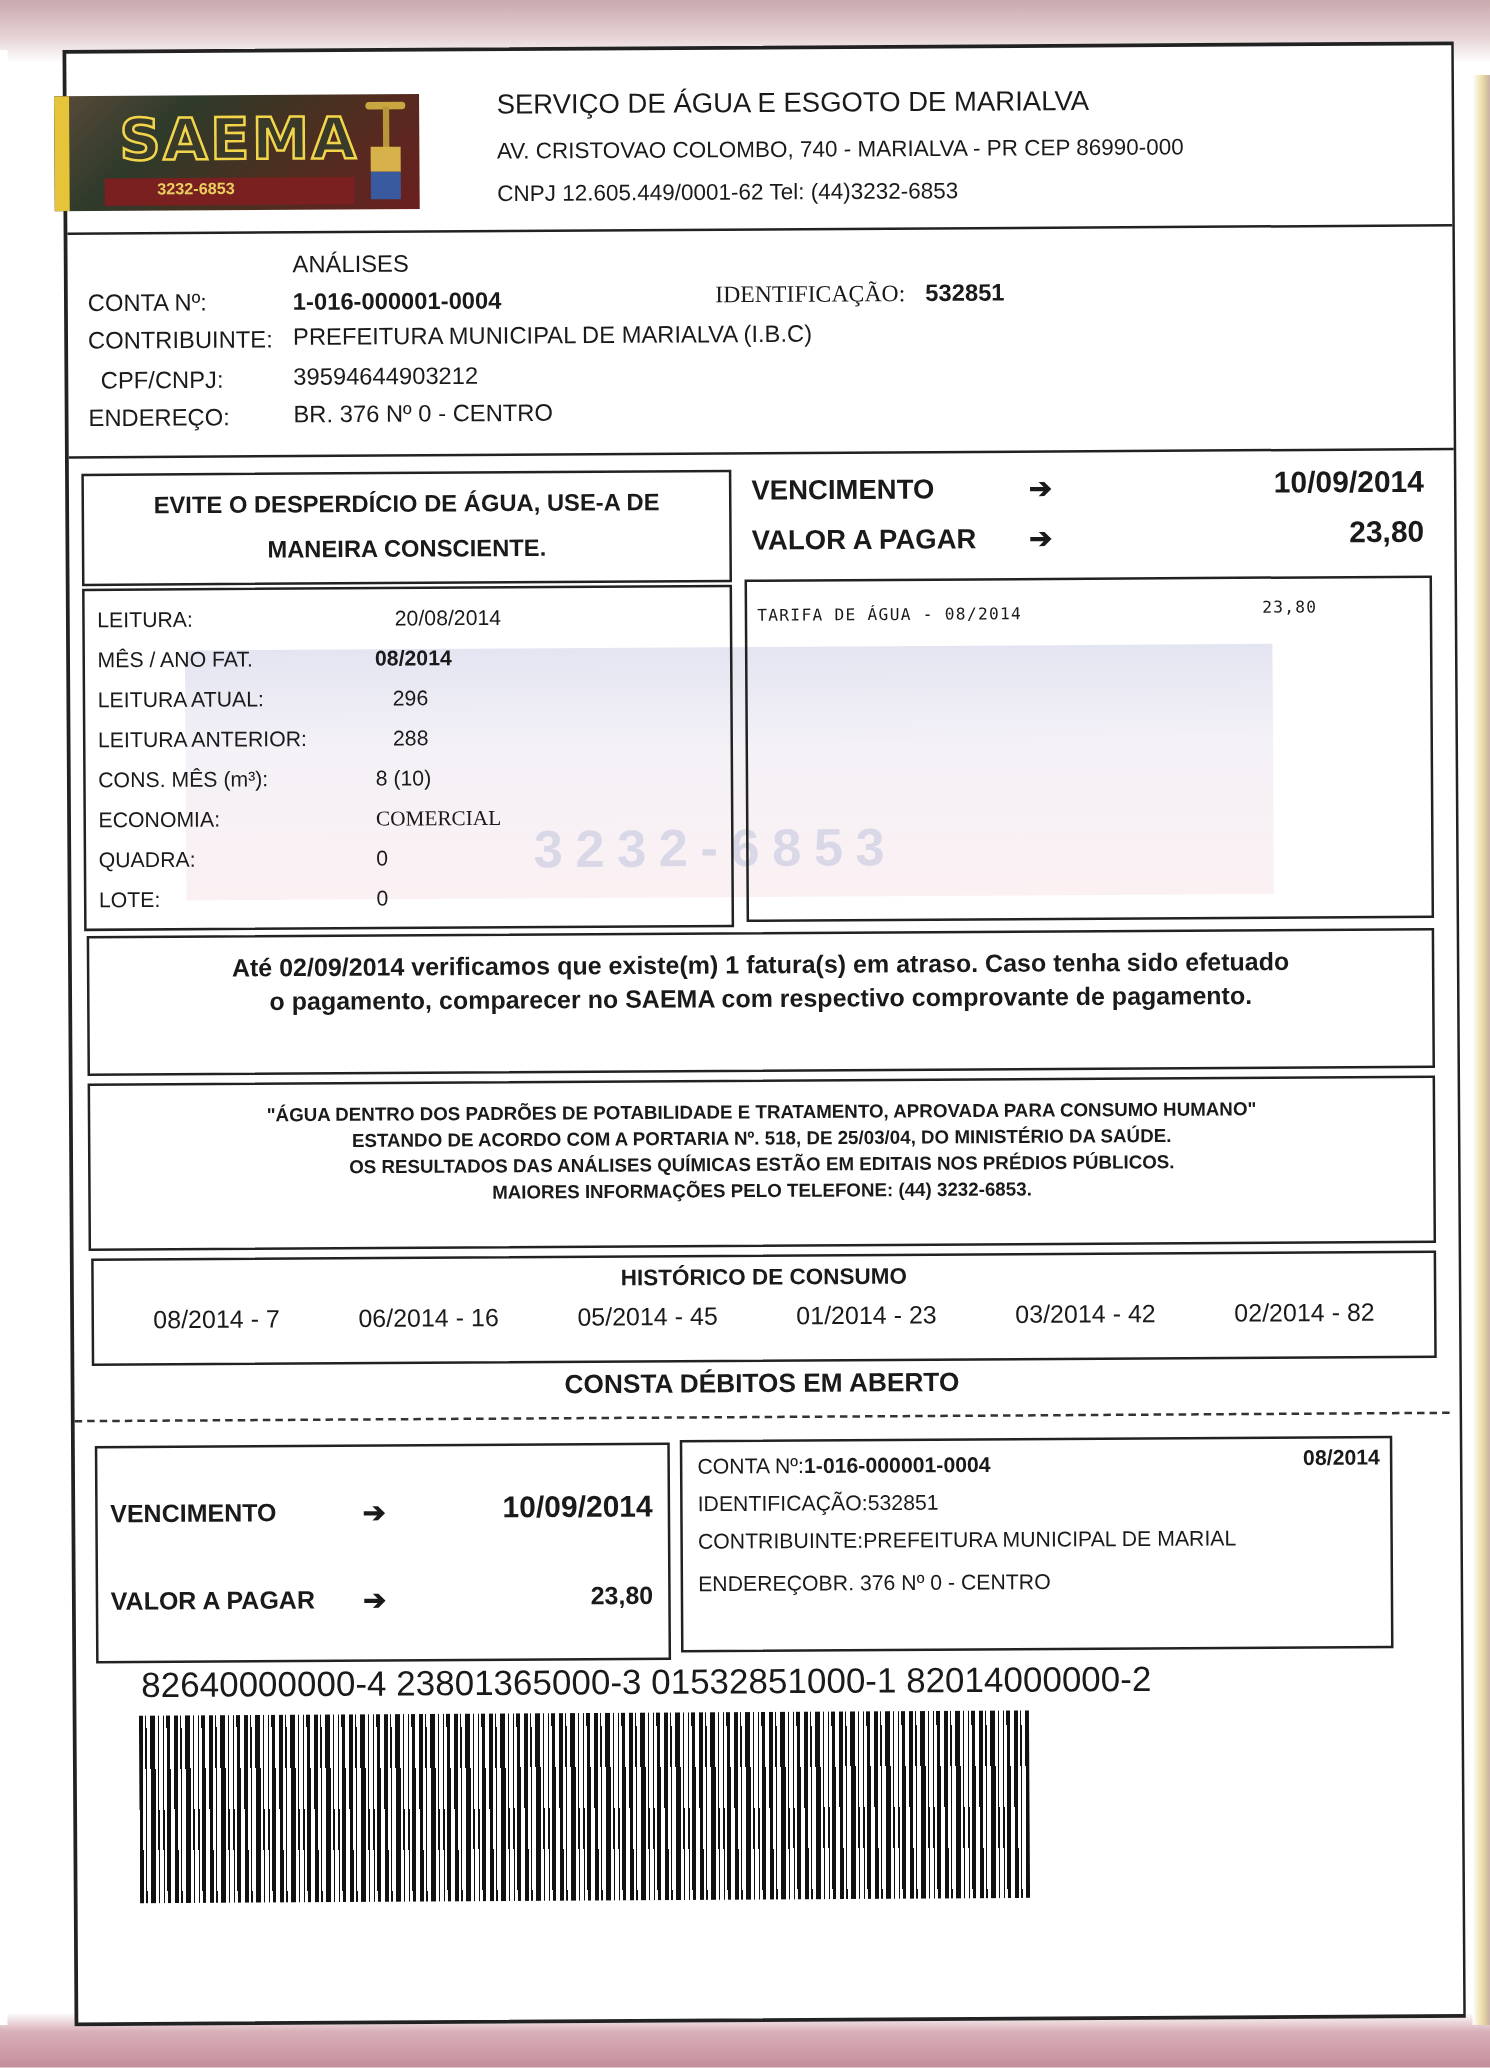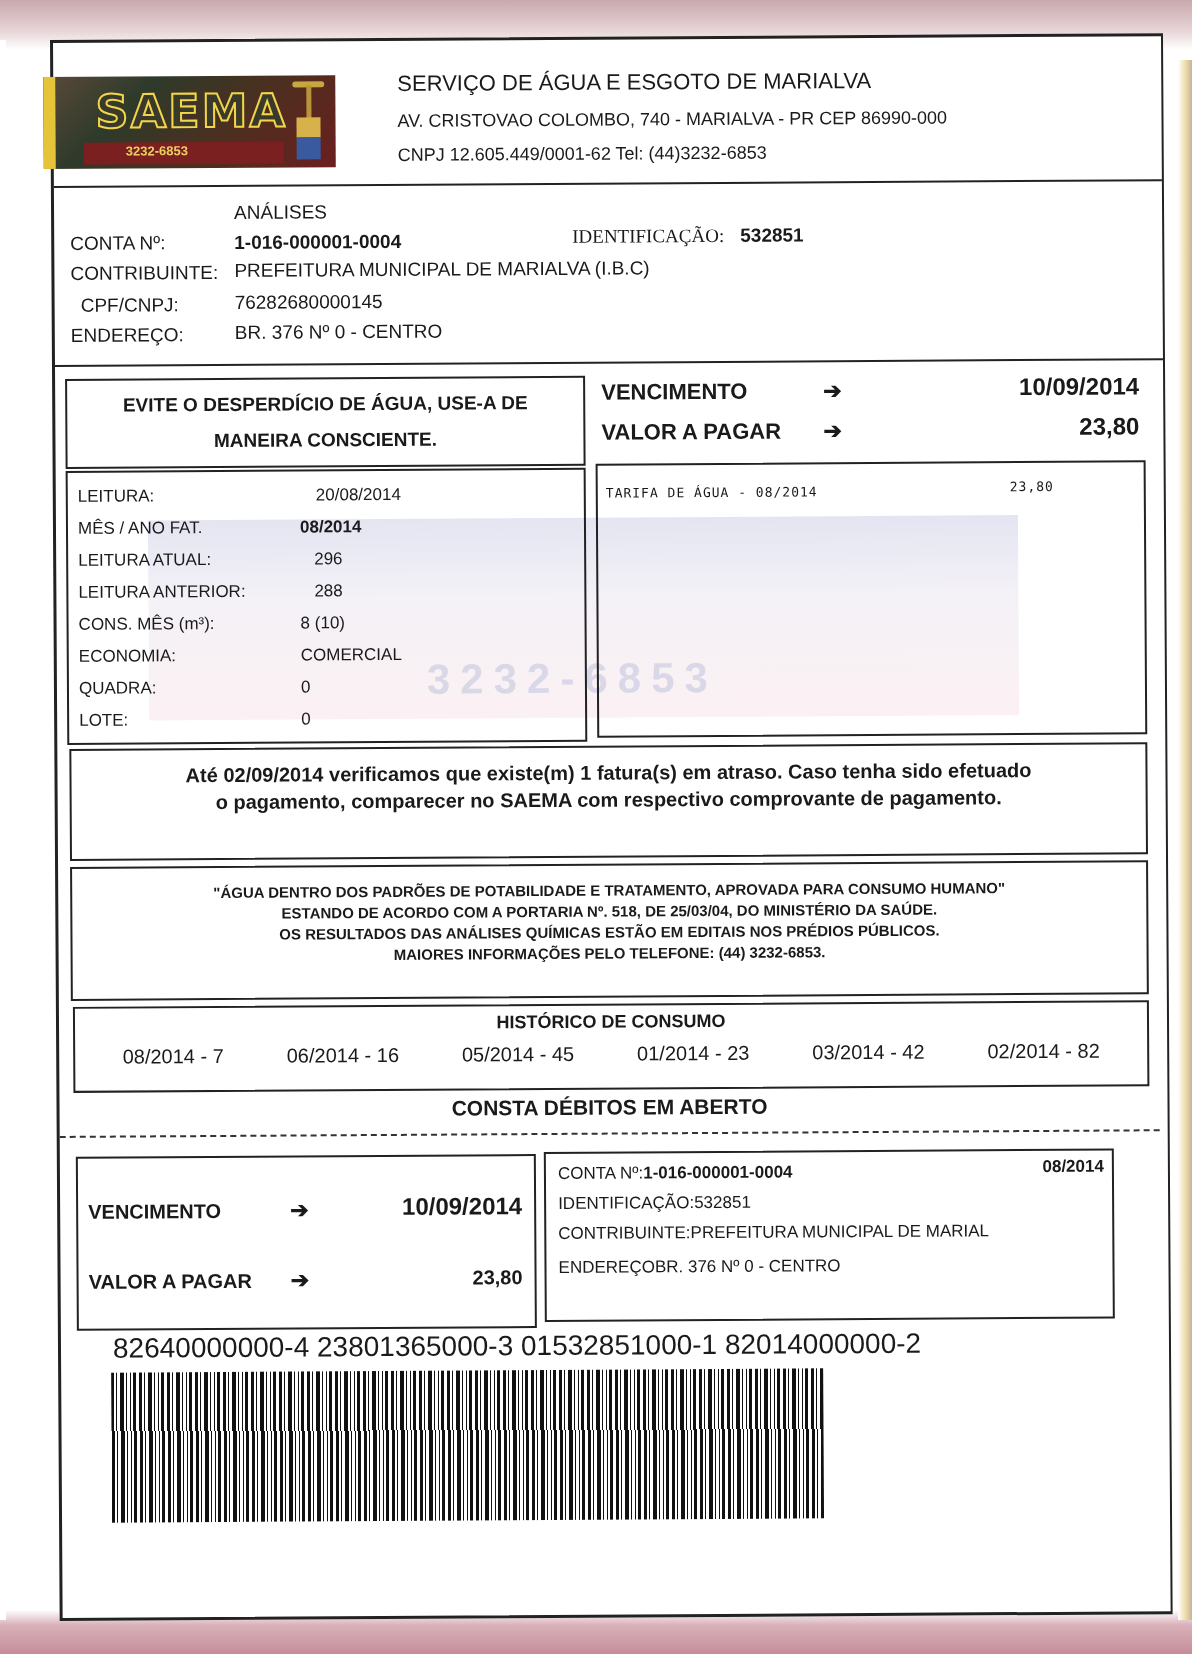--- a/index.html
+++ b/index.html
@@ -68,21 +68,21 @@
   <div class="hline" style="left:0;top:143px;width:1108px;"></div>
 
   <div class="abs f17" style="left:180px;top:160px;">ANÁLISES</div>
   <div class="abs f17" style="left:16px;top:190px;">CONTA Nº:</div>
   <div class="abs f17 b" style="left:180px;top:190px;">1-016-000001-0004</div>
   <div class="abs f17" style="left:518px;top:186px;font-family:Liberation Serif, serif;">IDENTIFICAÇÃO:</div>
   <div class="abs f17 b" style="left:686px;top:186px;">532851</div>
   <div class="abs f17" style="left:16px;top:220px;">CONTRIBUINTE:</div>
   <div class="abs f17" style="left:180px;top:218px;">PREFEITURA MUNICIPAL DE MARIALVA (I.B.C)</div>
   <div class="abs f17" style="left:5px;top:252px;margin-left:21px;">CPF/CNPJ:</div>
-  <div class="abs f17" style="left:180px;top:250px;">76282680000145</div>
+  <div class="abs f17" style="left:180px;top:250px;">39594644903212</div>
   <div class="abs f17" style="left:16px;top:282px;">ENDEREÇO:</div>
   <div class="abs f17" style="left:180px;top:280px;">BR. 376 Nº 0 - CENTRO</div>
   <div class="hline" style="left:0;top:322px;width:1108px;"></div>
 
   <div class="box center" style="left:10px;top:336px;width:516px;height:86px;">
     <div class="f17 b" style="margin-top:14px;">EVITE O DESPERDÍCIO DE ÁGUA, USE-A DE</div>
     <div class="f17 b" style="margin-top:14px;">MANEIRA CONSCIENTE.</div>
   </div>
   <div class="abs" style="left:546px;top:340px;width:550px;">
     <div class="abs b" style="left:0;top:0;font-size:22px;">VENCIMENTO</div>
@@ -113,21 +113,21 @@
     <div style="position:relative;height:32px;">
         <span class="abs small" style="left:0;top:0;">LEITURA ANTERIOR:</span>
         <span class="abs small" style="left:236px;top:0;">288</span>
       </div>
     <div style="position:relative;height:32px;">
         <span class="abs small" style="left:0;top:0;">CONS. MÊS (m³):</span>
         <span class="abs small" style="left:222px;top:0;">8 (10)</span>
       </div>
     <div style="position:relative;height:32px;">
         <span class="abs small" style="left:0;top:0;">ECONOMIA:</span>
-        <span class="abs small" style="left:222px;top:0;">COMERCIAL</span>
+        <span class="abs small" style="left:222px;top:0;font-family:Liberation Serif, serif;">COMERCIAL</span>
       </div>
     <div style="position:relative;height:32px;">
         <span class="abs small" style="left:0;top:0;">QUADRA:</span>
         <span class="abs small" style="left:222px;top:0;">0</span>
       </div>
     <div style="position:relative;height:32px;">
         <span class="abs small" style="left:0;top:0;">LOTE:</span>
         <span class="abs small" style="left:222px;top:0;">0</span>
       </div>
   </div>

